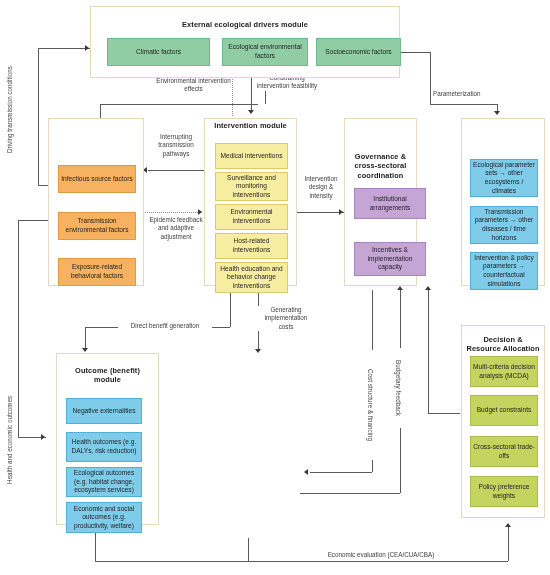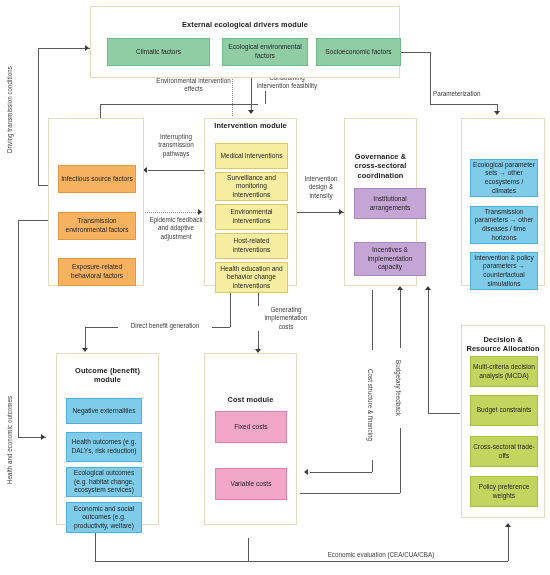--- a/index.html
+++ b/index.html
@@ -245,25 +245,20 @@
   </div>
 
   <div class="module" style="left:56px; top:353px; width:103px; height:172px;">
     <div class="module-title" style="top:12px;">Outcome (benefit) module</div>
     <div class="item blue" style="left:9px; top:44px; width:76px; height:26px;">Negative externalities</div>
     <div class="item blue" style="left:9px; top:78px; width:76px; height:30px;">Health outcomes (e.g. DALYs, risk reduction)</div>
     <div class="item blue" style="left:9px; top:113px; width:76px; height:30px;">Ecological outcomes (e.g. habitat change, ecosystem services)</div>
     <div class="item blue" style="left:9px; top:148px; width:76px; height:31px;">Economic and social outcomes (e.g. productivity, welfare)</div>
   </div>
 
-  <div class="module" style="left:204px; top:353px; width:93px; height:172px;">
-    <div class="module-title" style="top:41px;">Cost module</div>
-    <div class="item pink" style="left:10px; top:57px; width:72px; height:32px;">Fixed costs</div>
-    <div class="item pink" style="left:10px; top:114px; width:72px; height:32px;">Variable costs</div>
-  </div>
 
   <div class="module" style="left:461px; top:325px; width:84px; height:193px;">
     <div class="module-title" style="top:9px;">Decision &amp; Resource Allocation Module</div>
     <div class="item olive" style="left:8px; top:30px; width:68px; height:31px;">Multi-criteria decision analysis (MCDA)</div>
     <div class="item olive" style="left:8px; top:69px; width:68px; height:31px;">Budget constraints</div>
     <div class="item olive" style="left:8px; top:110px; width:68px; height:31px;">Cross-sectoral trade-offs</div>
     <div class="item olive" style="left:8px; top:150px; width:68px; height:31px;">Policy preference weights</div>
   </div>
 
 </div>

